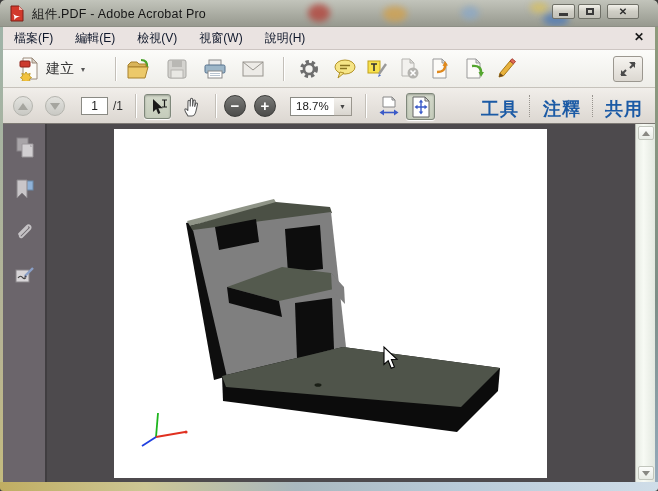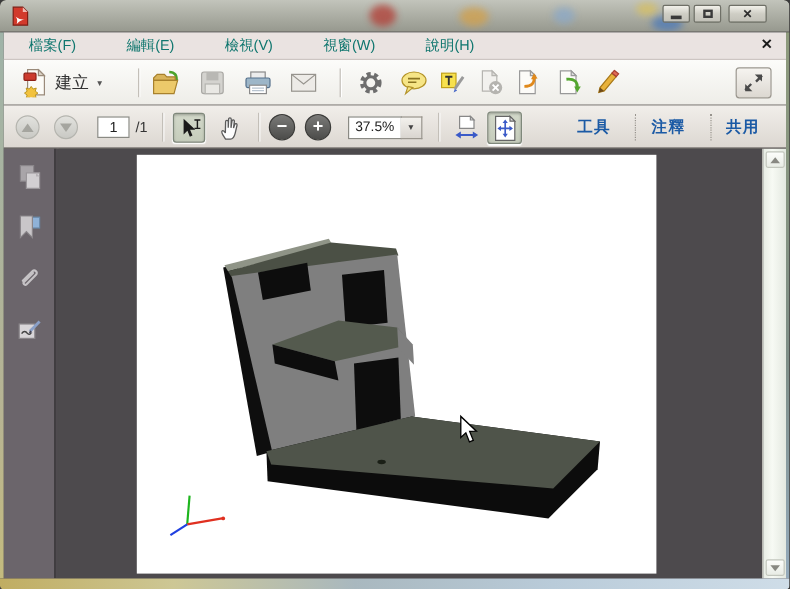--- a/index.html
+++ b/index.html
@@ -14,21 +14,21 @@
   .app-icon{position:absolute;left:9px;top:5px;width:16px;height:17px;}
   .title-text{position:absolute;left:32px;top:6px;font-size:12.5px;color:#161616;letter-spacing:.2px;}
   .winbtn{position:absolute;top:4px;height:15px;border:1px solid #6f7067;border-radius:2px;
     background:linear-gradient(#f2f1ea,#cfceC5 50%,#c2c1b8);display:flex;align-items:center;justify-content:center;
     color:#2e2e2e;font-size:10px;font-weight:bold;}
   .g-min{width:9px;height:3px;background:#3a3a3a;margin-top:5px;}
   .g-max{width:8px;height:7px;border:2px solid #3a3a3a;}
   
   .menubar{position:absolute;left:3px;top:27px;width:652px;height:23px;background:#eae3e1;
     border-bottom:1px solid #cdc5c2;display:flex;align-items:center;}
-  .menu-item{font-size:12px;color:#0f766e;padding:0 21px;}
+  .menu-item{font-size:12px;color:#0f172a;padding:0 11px;}
   .menu-close{position:absolute;right:8px;top:3px;font-size:12px;font-weight:bold;color:#1a1a1a;width:16px;text-align:center;}
   
   .toolbar1{position:absolute;left:3px;top:50px;width:652px;height:38px;
     background:linear-gradient(#fcfcfa,#eeede8);border-bottom:1px solid #c6c2bb;}
   .tb-sep{position:absolute;top:7px;width:1px;height:24px;background:#c3bfb8;box-shadow:1px 0 0 #ffffff;}
   .tbtn{position:absolute;top:6px;width:28px;height:26px;display:flex;align-items:center;justify-content:center;border-radius:3px;}
   .create-btn{position:absolute;left:8px;top:4px;height:30px;display:flex;align-items:center;gap:7px;padding:0 8px;border-radius:3px;}
   .create-label{font-size:14px;color:#333;font-family:Liberation Mono, monospace;}
   .caret{font-size:8px;color:#555;}
   .expand-btn{position:absolute;left:610px;top:6px;width:30px;height:26px;border:1px solid #9b978f;border-radius:3px;
@@ -44,21 +44,21 @@
     font-size:12px;text-align:center;color:#222;padding:0;}
   .page-total{position:absolute;left:110px;top:11px;font-size:12px;color:#333;}
   .toolbtn{position:absolute;top:6px;width:27px;height:25px;display:flex;align-items:center;justify-content:center;border-radius:3px;}
   .pressed{border:1px solid #7f887b;background:linear-gradient(#d3d9ca,#c5ccbb);box-shadow:0 1px 1px #fff, inset 0 1px 2px rgba(0,0,0,.25);}
   .circle-zoom{position:absolute;top:7px;width:22px;height:22px;border-radius:50%;border:1px solid #3b3b39;
     background:linear-gradient(#7a7a78,#4c4c4a);color:#fff;font-size:15px;font-weight:bold;line-height:19px;text-align:center;}
   .zoom-box{position:absolute;left:287px;top:9px;width:45px;height:19px;border:1px solid #8a8a84;background:#fff;
     font-size:11.5px;color:#222;line-height:17px;padding-left:5px;}
   .zoom-caret{position:absolute;left:331px;top:9px;width:18px;height:19px;border:1px solid #9a968e;border-left:none;
     background:linear-gradient(#f3f1ed,#d9d5cf);display:flex;align-items:center;justify-content:center;font-size:7px;color:#444;}
-  .panel-label{position:absolute;top:9px;font-size:13px;font-weight:bold;color:#1b5aa5;letter-spacing:1px;}
+  .panel-label{position:absolute;top:9px;font-size:18px;font-weight:bold;color:#1b5aa5;letter-spacing:1px;}
   .dot-sep{position:absolute;top:7px;width:1px;height:22px;border-left:1px dotted #97938d;}
   
   .content{position:absolute;left:3px;top:124px;width:652px;height:358px;background:#4d4a4d;}
   .sidebar{position:absolute;left:0;top:0;width:44px;height:358px;background:#6b656b;border-right:2px solid #403d40;}
   .side-icon{position:absolute;left:6px;width:32px;height:32px;display:flex;align-items:center;justify-content:center;}
   .docpane{position:absolute;left:46px;top:0;width:586px;height:358px;background:#4d4a4d;}
   .page{position:absolute;left:65px;top:5px;width:433px;height:349px;background:#ffffff;}
   .scrollbar{position:absolute;left:632px;top:0;width:20px;height:358px;
     background:linear-gradient(90deg,#e7ece4,#f7faf4 40%,#e3e8e0);border-left:1px solid #b9b9b3;}
   .sb-btn{position:absolute;left:2px;width:16px;height:14px;border:1px solid #c2c6bd;border-radius:2px;
@@ -81,20 +81,21 @@
     <div class="blob" style="left:308px;top:4px;width:22px;height:18px;background:#b23c34;"></div>
     <div class="blob" style="left:383px;top:6px;width:24px;height:16px;background:#d2a04a;"></div>
     <div class="blob" style="left:461px;top:6px;width:18px;height:14px;background:#8aa8c8;"></div>
     <div class="blob" style="left:530px;top:2px;width:18px;height:11px;background:#d8c060;"></div>
     <div class="blob" style="left:543px;top:13px;width:26px;height:13px;background:#4a78b8;"></div>
     <svg class="app-icon" viewBox="0 0 16 17">
       <path d="M2,1 h8 l4,4 v11 h-12 z" fill="#d23a2c" stroke="#7e1f16" stroke-width="1"></path>
       <path d="M10,1 l4,4 h-4 z" fill="#f2b8b0"></path>
       <path d="M4,9 q4,3 8,2 q-5,1 -7,4 q1,-4 -1,-6 z" fill="#fff"></path>
     </svg>
+    <span class="title-text">組件.PDF - Adobe Acrobat Pro</span>
     <div class="winbtn" style="left:552px;width:23px;">
         <span class="g-min"></span>
       </div>
     <div class="winbtn" style="left:578px;width:23px;">
         <span class="g-max"></span>
       </div>
     <div class="winbtn" style="left:607px;width:32px;">
         <span>✕</span>
       </div>
   </div>
@@ -232,21 +233,21 @@
     </div>
     <div class="toolbtn" style="left:174px;">
       <svg width="22" height="22" viewBox="0 0 22 22">
         <path d="M8,20 c-1.5,-2.5 -4,-5.5 -3,-6.8 c.8,-1 2.2,.4 2.8,1.6 L8,5.5 c0,-1.6 2.2,-1.6 2.2,0 v5 l.3,-7 c0,-1.6 2.2,-1.6 2.2,0 l-.2,7 .8,-5.5 c.2,-1.5 2.2,-1.3 2,.2 l-.7,5.6 1,-3 c.5,-1.3 2.2,-.8 1.9,.6 l-1.5,6.6 c-.5,2.2 -1.5,5 -4,5 z" fill="#fdfdfd" stroke="#5a5a5a" stroke-width="1.1"></path>
       </svg>
     </div>
     <div class="tb-sep" style="left:212px;top:6px;"></div>
 
     <div class="circle-zoom" style="left:221px;"><span>−</span></div>
     <div class="circle-zoom" style="left:251px;"><span>+</span></div>
-    <div class="zoom-box">37.5%</div>
+    <div class="zoom-box">18.7%</div>
     <div class="zoom-caret">
         <span>▼</span>
       </div>
     <div class="tb-sep" style="left:362px;top:6px;"></div>
 
     <div class="toolbtn" style="left:372px;">
       <svg width="24" height="24" viewBox="0 0 24 24">
         <path d="M6,2 h9 l3,3 v7 h-12 z" fill="#fff" stroke="#888"></path>
         <path d="M15,2 l3,3 h-3 z" fill="#ddd" stroke="#888"></path>
         <path d="M6,17.5 h12" stroke="#3a5ac8" stroke-width="1.6"></path>

